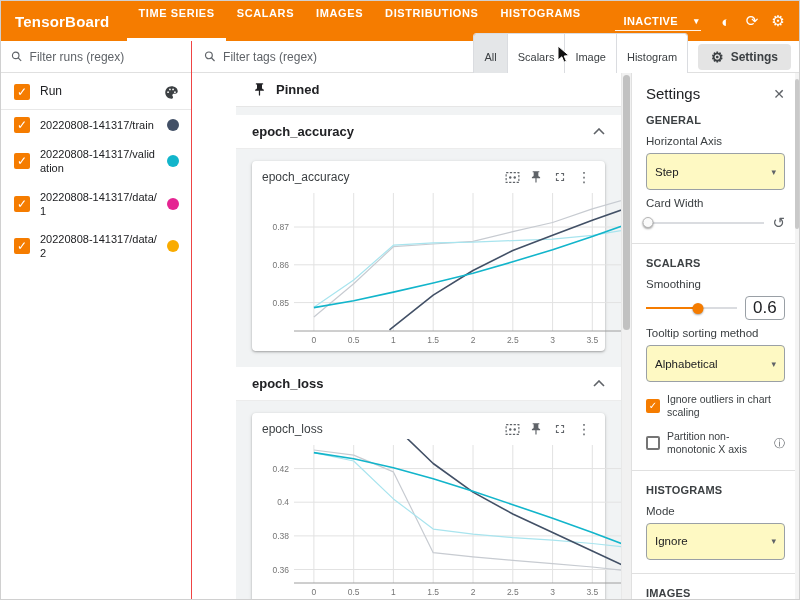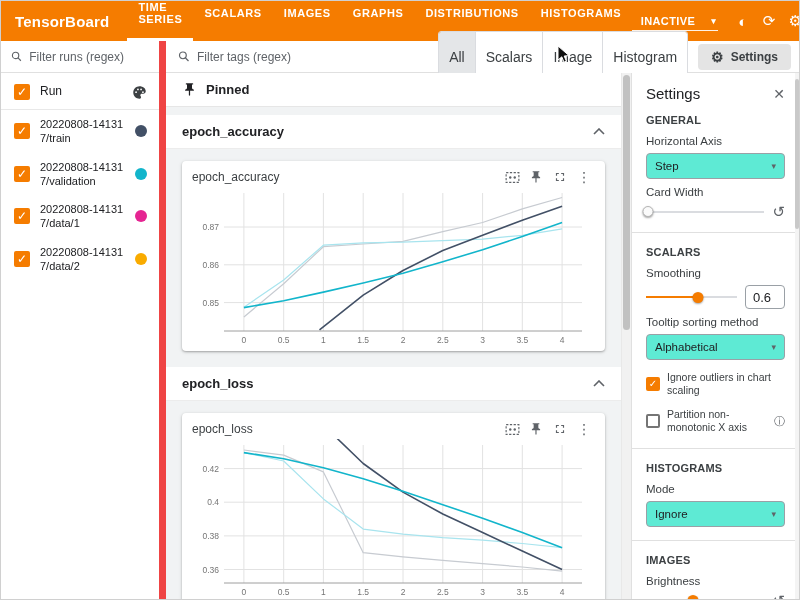--- a/index.html
+++ b/index.html
@@ -12,47 +12,47 @@
   .tabs { display:flex; height:100%; }
   .tab { display:flex; align-items:center; padding:16px 11px; font-size:11px; font-weight:bold; letter-spacing:.6px; cursor:pointer; border-bottom:3px solid transparent; padding-top:3px; }
   .tab.active { border-bottom-color:#fff; }
   .header-right { margin-left:auto; display:flex; align-items:center; padding-right:8px; }
   .status-select { display:flex; align-items:center; gap:16px; font-size:11px; font-weight:bold; letter-spacing:.4px; border-bottom:1px solid rgba(255,255,255,.9); padding:4px 2px 3px 4px; margin-right:12px; min-width:86px; justify-content:flex-end; }
   .caret-w { font-size:9px; }
   .hicon { width:26px; height:26px; display:flex; align-items:center; justify-content:center; font-size:15px; cursor:pointer; }
 
   
   .body-row { flex:1; display:flex; min-height:0; }
-  .sidebar { width:165px; border-right:7px solid #ef4444; display:flex; flex-direction:column; flex-shrink:0; }
+  .sidebar { width:191px; border-right:1px solid #ef4444; display:flex; flex-direction:column; flex-shrink:0; }
   .filter-row { height:32px; border-bottom:1px solid #e0e0e0; display:flex; align-items:center; padding:0 10px; gap:7px; flex-shrink:0; }
   .filter-input { border:none; outline:none; font-size:12px; color:#202124; width:100%; background:transparent; }
   .filter-input::placeholder { color:#5f6368; }
 
   .runs { padding:2px 0; overflow:hidden; }
   .run-row { display:flex; align-items:center; padding:7px 12px 7px 13px; gap:10px; cursor:pointer; }
   .run-row.hdr { border-bottom:1px solid #e8e8e8; padding:9px 12px 9px 13px; }
   .checkbox { width:16px; height:16px; border-radius:2px; flex-shrink:0; display:flex; align-items:center; justify-content:center; font-size:12px; line-height:1; cursor:pointer; }
   .checkbox.on { background:#f57c00; color:#fff; }
   .checkbox.off { border:2px solid #757575; background:#fff; color:transparent; }
   .run-label { font-size:11px; color:#202124; line-height:1.3; flex:1; min-width:0; word-break:break-all; }
   .run-label.hdr-label { font-size:12px; word-break:normal; }
   .run-dot { width:12px; height:12px; border-radius:50%; flex-shrink:0; }
 
   .main-col { flex:1; display:flex; flex-direction:column; min-width:0; }
   .toolbar { height:32px; border-bottom:1px solid #e0e0e0; display:flex; align-items:center; padding:0 8px 0 12px; gap:10px; flex-shrink:0; }
   .filter-tags { flex:1; display:flex; align-items:center; gap:7px; }
   .toggle-group { display:flex; border:1px solid #dadce0; border-radius:3px; overflow:hidden; flex-shrink:0; }
-  .toggle-btn { font-size:14px; color:#3c4043; padding:17px 10px; border-right:1px solid #dadce0; background:#fff; cursor:pointer; white-space:nowrap; }
+  .toggle-btn { font-size:11px; color:#3c4043; padding:17px 10px; border-right:1px solid #dadce0; background:#fff; cursor:pointer; white-space:nowrap; }
   .toggle-btn:last-child { border-right:none; }
   .toggle-btn.active { background:#e4e6e8; }
   .settings-btn { display:flex; align-items:center; gap:7px; background:#e4e4e4; border-radius:4px; padding:5px 13px; font-size:12px; font-weight:bold; color:#3c4043; cursor:pointer; flex-shrink:0; }
   .settings-btn .gear { font-size:14px; color:#3c4043; }
 
   .content-row { flex:1; display:flex; min-height:0; }
-  .cards-area { flex:1; overflow:hidden; background:#fff; min-width:0; }
+  .cards-area { flex:1; overflow:hidden; background:#fff; min-width:0;margin-left:44px; }
 
   .pinned-bar { display:flex; align-items:center; gap:9px; padding:9px 16px; font-size:13px; font-weight:bold; color:#202124; }
   .pinned-msg { text-align:center; font-size:11px; font-style:italic; color:#9aa0a6; padding:6px 0 14px; }
   .area-gap { height:9px; background:#f1f3f4; border-top:1px solid #e6e6e6; }
 
   .section-bar { display:flex; align-items:center; justify-content:space-between; padding:9px 16px; background:#fff; font-size:13px; font-weight:bold; color:#202124; border-bottom:1px solid #ececec; cursor:pointer; }
 
   .card-region { background:#f1f3f4; padding:12px 16px 16px; }
   .chart-card { background:#fff; border-radius:4px; box-shadow:0 1px 2px rgba(0,0,0,.25), 0 1px 4px rgba(0,0,0,.12); padding:4px 8px 4px; }
   .card-head { display:flex; align-items:center; justify-content:space-between; padding:2px 2px 0; }
@@ -63,31 +63,31 @@
   .scrollbar-v { width:10px; background:#f1f1f1; position:relative; flex-shrink:0; border-left:1px solid #e8e8e8; }
   .scroll-thumb { position:absolute; left:1px; right:1px; background:#c1c1c1; border-radius:5px; cursor:pointer; }
 
   
   .settings-panel { width:168px; border-left:1px solid #e0e0e0; background:#fff; padding:12px 14px; overflow:hidden; flex-shrink:0; position:relative; }
   .sp-header { display:flex; justify-content:space-between; align-items:center; margin-bottom:12px; }
   .sp-title { font-size:15px; color:#202124; }
   .close-x { font-size:14px; color:#5f6368; cursor:pointer; }
   .sp-section-title { font-size:11px; font-weight:bold; color:#3c4043; letter-spacing:.2px; margin:2px 0 9px; }
   .sp-label { font-size:11.5px; color:#3c4043; margin:7px 0 6px; }
-  .select-box { border:1px solid #9aa0a6; border-radius:4px; height:26px; display:flex; align-items:center; justify-content:space-between; padding:0 8px; font-size:11.5px; color:#202124; cursor:pointer; background:#5eead4;gap:13px; }
+  .select-box { border:1px solid #9aa0a6; border-radius:4px; height:37px; display:flex; align-items:center; justify-content:space-between; padding:0 8px; font-size:11.5px; color:#202124; cursor:pointer; background:#fef9c3;gap:13px; }
   .caret-g { font-size:9px; color:#5f6368; }
   .slider-row { display:flex; align-items:center; gap:8px; margin:4px 0 2px; }
   .slider { flex:1; height:15px; position:relative; cursor:pointer; }
   .slider .track { position:absolute; left:0; right:0; top:6.5px; height:2px; background:#dadce0; }
   .slider .fill { position:absolute; left:0; top:6.5px; height:2px; background:#f57c00; }
   .slider .knob { position:absolute; top:2px; width:11px; height:11px; border-radius:50%; background:#f57c00; transform:translateX(-50%); box-shadow:0 1px 2px rgba(0,0,0,.35); }
   .slider.gray .fill { background:#dadce0; }
   .slider.gray .knob { background:#fafafa; border:1px solid #b5b5b5; }
   .reset-icon { font-size:15px; color:#5f6368; cursor:pointer; line-height:1; }
-  .num-input { width:40px; height:24px; border:1px solid #9aa0a6; border-radius:4px; font-size:13px; display:flex; align-items:center; padding:0 7px; color:#202124; }
+  .num-input { width:40px; height:24px; border:1px solid #9aa0a6; border-radius:4px; font-size:17px; display:flex; align-items:center; padding:0 7px; color:#202124; }
   .check-row { display:flex; align-items:center; gap:7px; margin:11px 0; font-size:10.5px; color:#3c4043; line-height:1.25; }
   .checkbox.sm { width:14px; height:14px; font-size:10px; }
   .info-i { font-size:11px; color:#5f6368; }
   .divider { height:1px; background:#e0e0e0; margin:13px -14px; }
   .sp-scroll { position:absolute; right:0; top:0; bottom:0; width:4px; background:#f4f4f4; }
   .sp-scroll .thumb { position:absolute; left:0; right:0; top:6px; height:150px; background:#c9c9c9; border-radius:2px; }
 
   .chart { display:block; }
   .mouse-cursor { position:absolute; left:556px; top:44px; z-index:50; pointer-events:none; }
 </style>
@@ -95,21 +95,20 @@
 <body>
 
 <div class="page">
 
   <div class="header">
     <div class="logo">TensorBoard</div>
     <div class="tabs">
       <div class="tab active">TIME SERIES</div>
       <div class="tab">SCALARS</div>
       <div class="tab">IMAGES</div>
-      <div class="tab">GRAPHS</div>
       <div class="tab">DISTRIBUTIONS</div>
       <div class="tab">HISTOGRAMS</div>
     </div>
     <div class="header-right">
       <div class="status-select">
         <span>INACTIVE</span>
         <span class="caret-w">▾</span>
       </div>
       <div class="hicon">◐</div>
       <div class="hicon">⟳</div>

